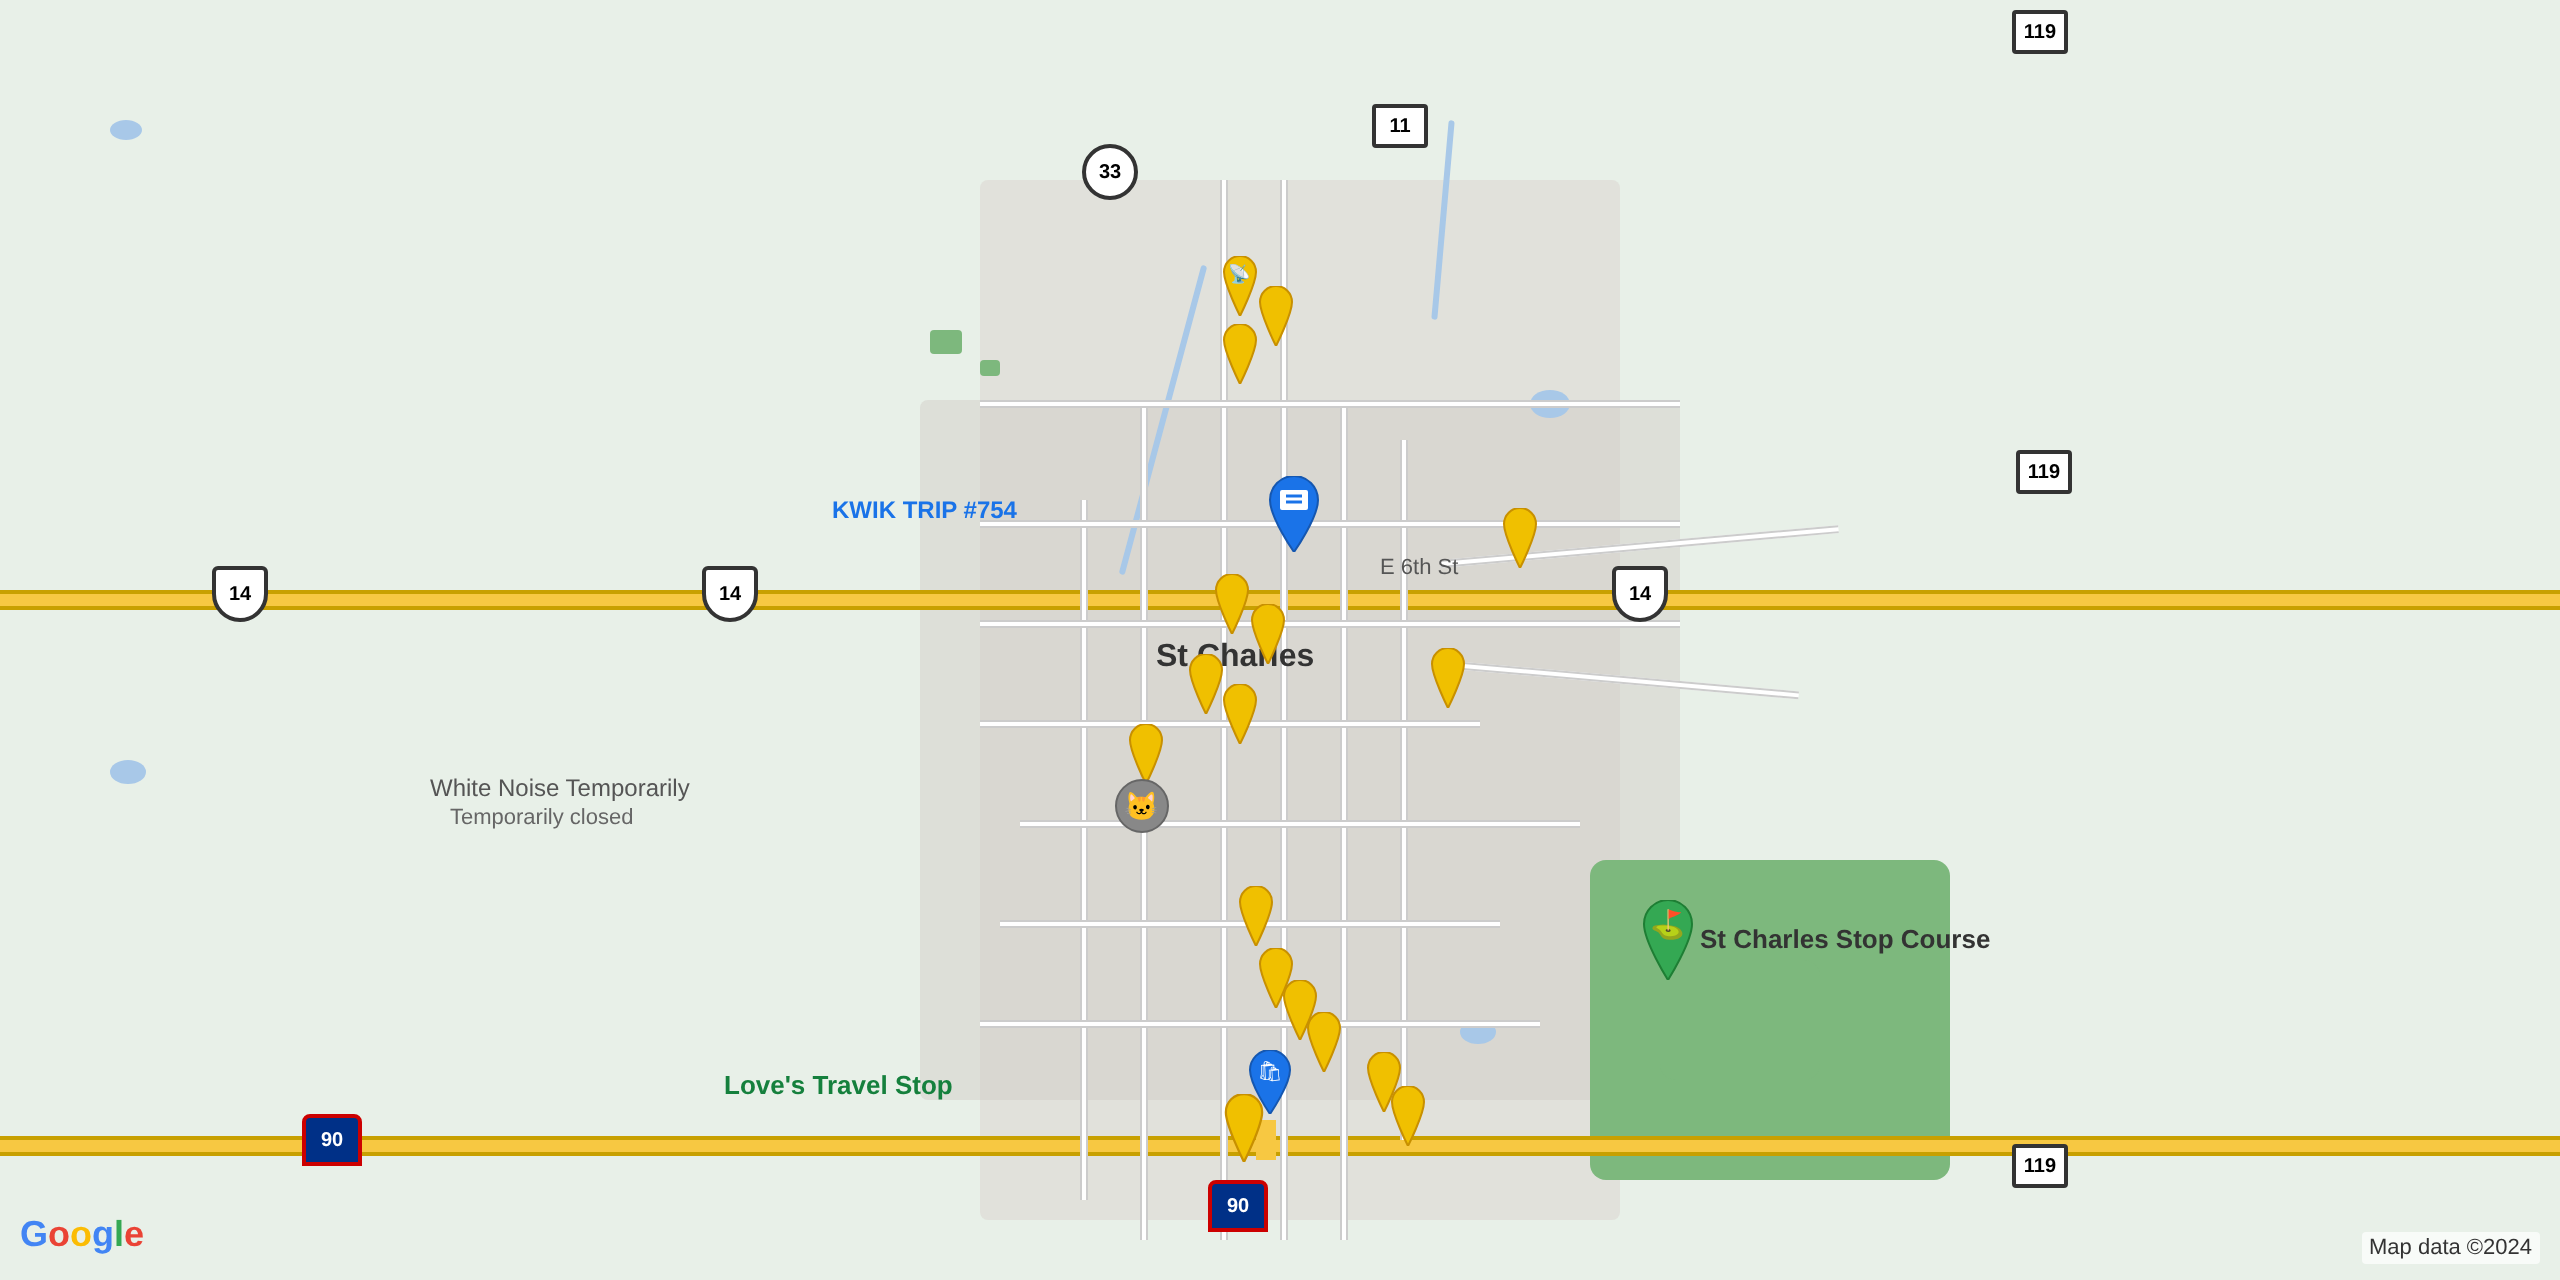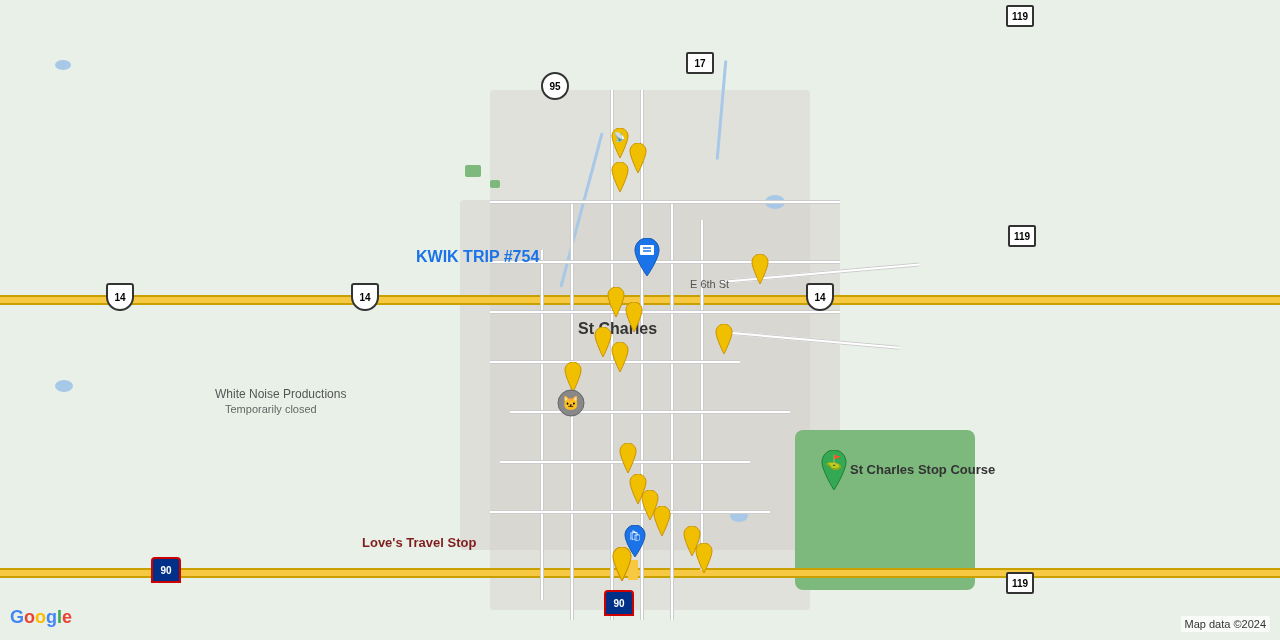--- a/index.html
+++ b/index.html
@@ -156,21 +156,21 @@
 
     .tower-marker svg {
       width: 100%;
       height: 100%;
     }
 
     
     .business-label {
       position: absolute;
       z-index: 80;
-      font-size: 16px;
+      font-size: 12px;
       font-weight: bold;
       color: #1a73e8;
       white-space: nowrap;
     }
 
     .business-sublabel {
       position: absolute;
       z-index: 80;
       font-size: 11px;
       color: #666;
@@ -216,21 +216,21 @@
       z-index: 55;
       white-space: nowrap;
     }
 
     
     .loves-label {
       position: absolute;
       z-index: 80;
       font-size: 13px;
       font-weight: bold;
-      color: #7f1d1d;
+      color: #15803d;
       white-space: nowrap;
     }
   </style>
 </head>
 <body>
 
 <div id="map-container">
 
   <div class="map-bg"></div>
 
@@ -281,25 +281,25 @@
 
   <div class="route-shield" style="left:351px;top:283px;">
     <div class="shield-us">14</div>
   </div>
 
   <div class="route-shield" style="left:806px;top:283px;">
     <div class="shield-us">14</div>
   </div>
 
   <div class="route-shield" style="left:541px;top:72px;">
-    <div class="shield-circle">95</div>
+    <div class="shield-circle">33</div>
   </div>
 
   <div class="route-shield" style="left:686px;top:52px;">
-    <div class="shield-rect">17</div>
+    <div class="shield-rect">11</div>
   </div>
 
   <div class="route-shield" style="left:1006px;top:5px;">
     <div class="shield-rect">119</div>
   </div>
 
   <div class="route-shield" style="left:1008px;top:225px;">
     <div class="shield-rect">119</div>
   </div>
 
@@ -445,21 +445,21 @@
     <svg width="32" height="40" viewBox="0 0 32 40" fill="none" xmlns="http://www.w3.org/2000/svg">
       <path d="M16 0C9.37 0 4 5.37 4 12c0 9 12 28 12 28s12-19 12-28c0-6.63-5.37-12-12-12z" fill="#34a853" stroke="#1e7e34" stroke-width="1"></path>
       <text x="16" y="17" text-anchor="middle" font-size="14" fill="white">⛳</text>
     </svg>
   </div>
 
   <div class="business-label" style="left:416px;top:248px;">KWIK TRIP #754</div>
 
   <div class="loves-label" style="left:362px;top:535px;">Love's Travel Stop</div>
 
-  <div class="business-label" style="left:215px;top:387px;color:#555;font-size:12px;font-weight:normal;">White Noise Productions</div>
+  <div class="business-label" style="left:215px;top:387px;color:#555;font-size:12px;font-weight:normal;">White Noise Temporarily</div>
   <div class="business-sublabel" style="left:215px;top:403px;">Temporarily closed</div>
 
   <div class="business-label" style="left:850px;top:462px;color:#333;font-size:13px;">St Charles Stop Course</div>
 
   <div class="map-label-large" style="left:578px;top:320px;">St Charles</div>
 
   <div class="street-label" style="left:690px;top:278px;">E 6th St</div>
 
 
   <div class="google-logo">

